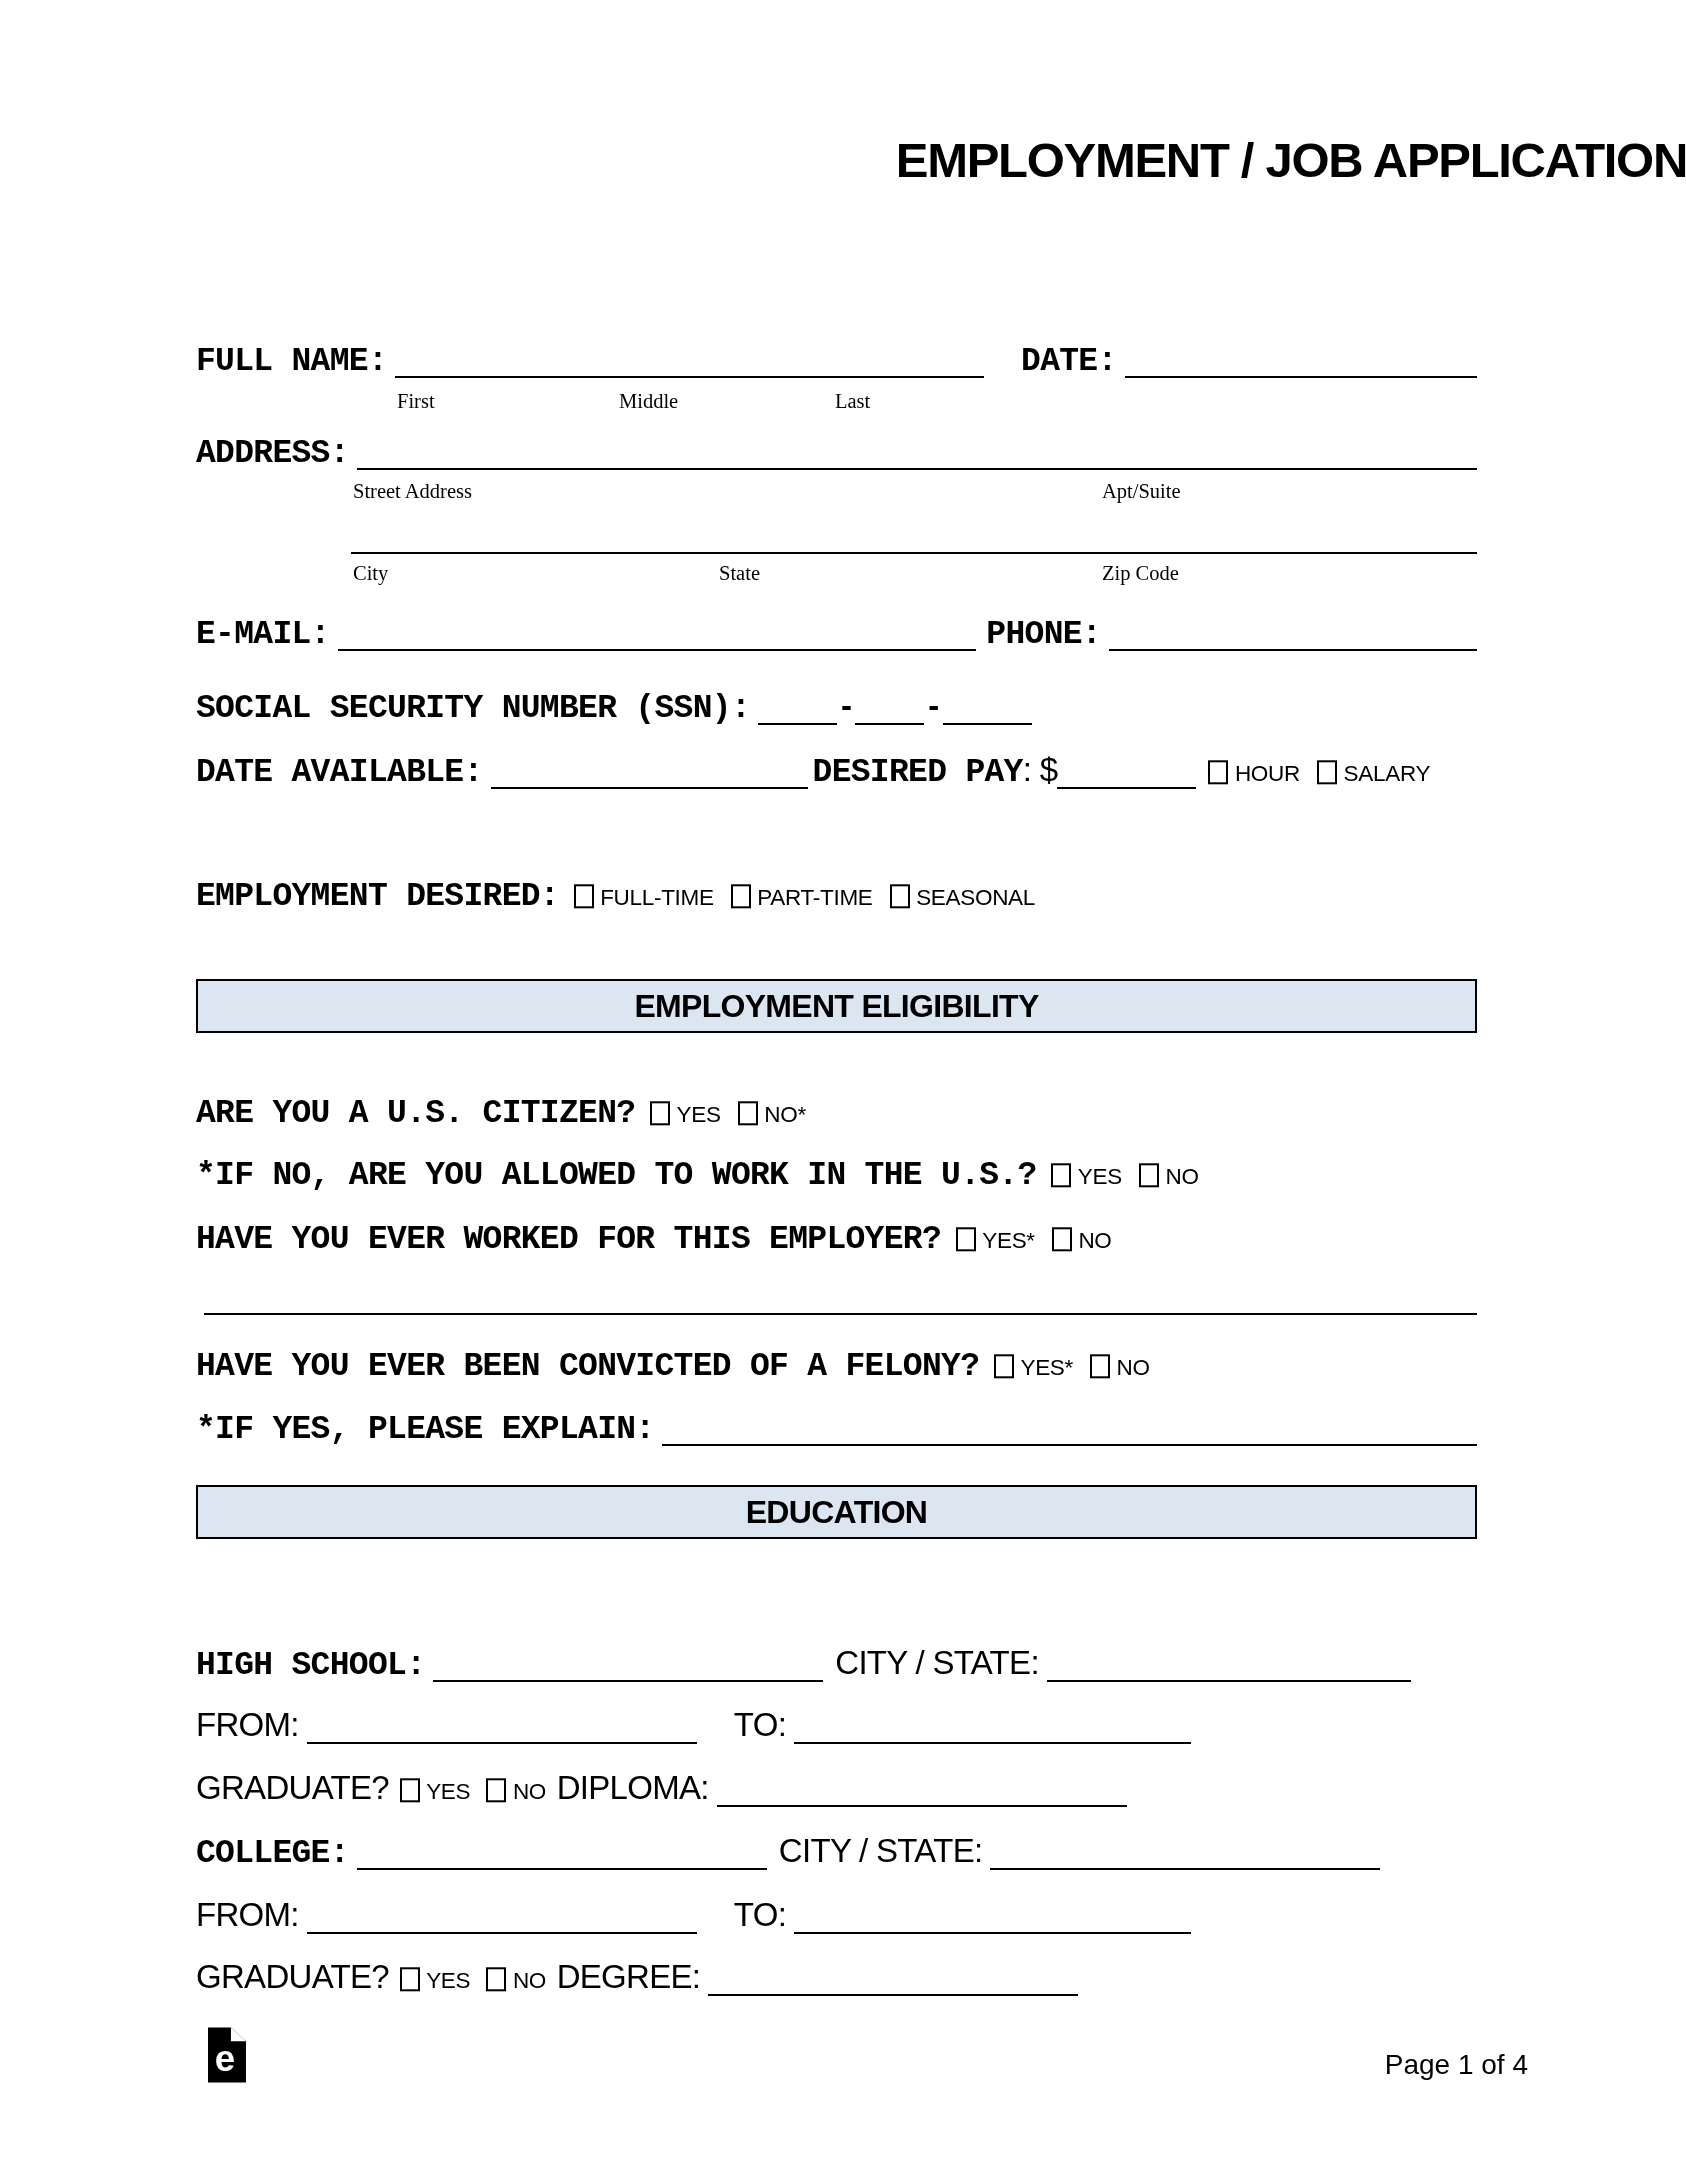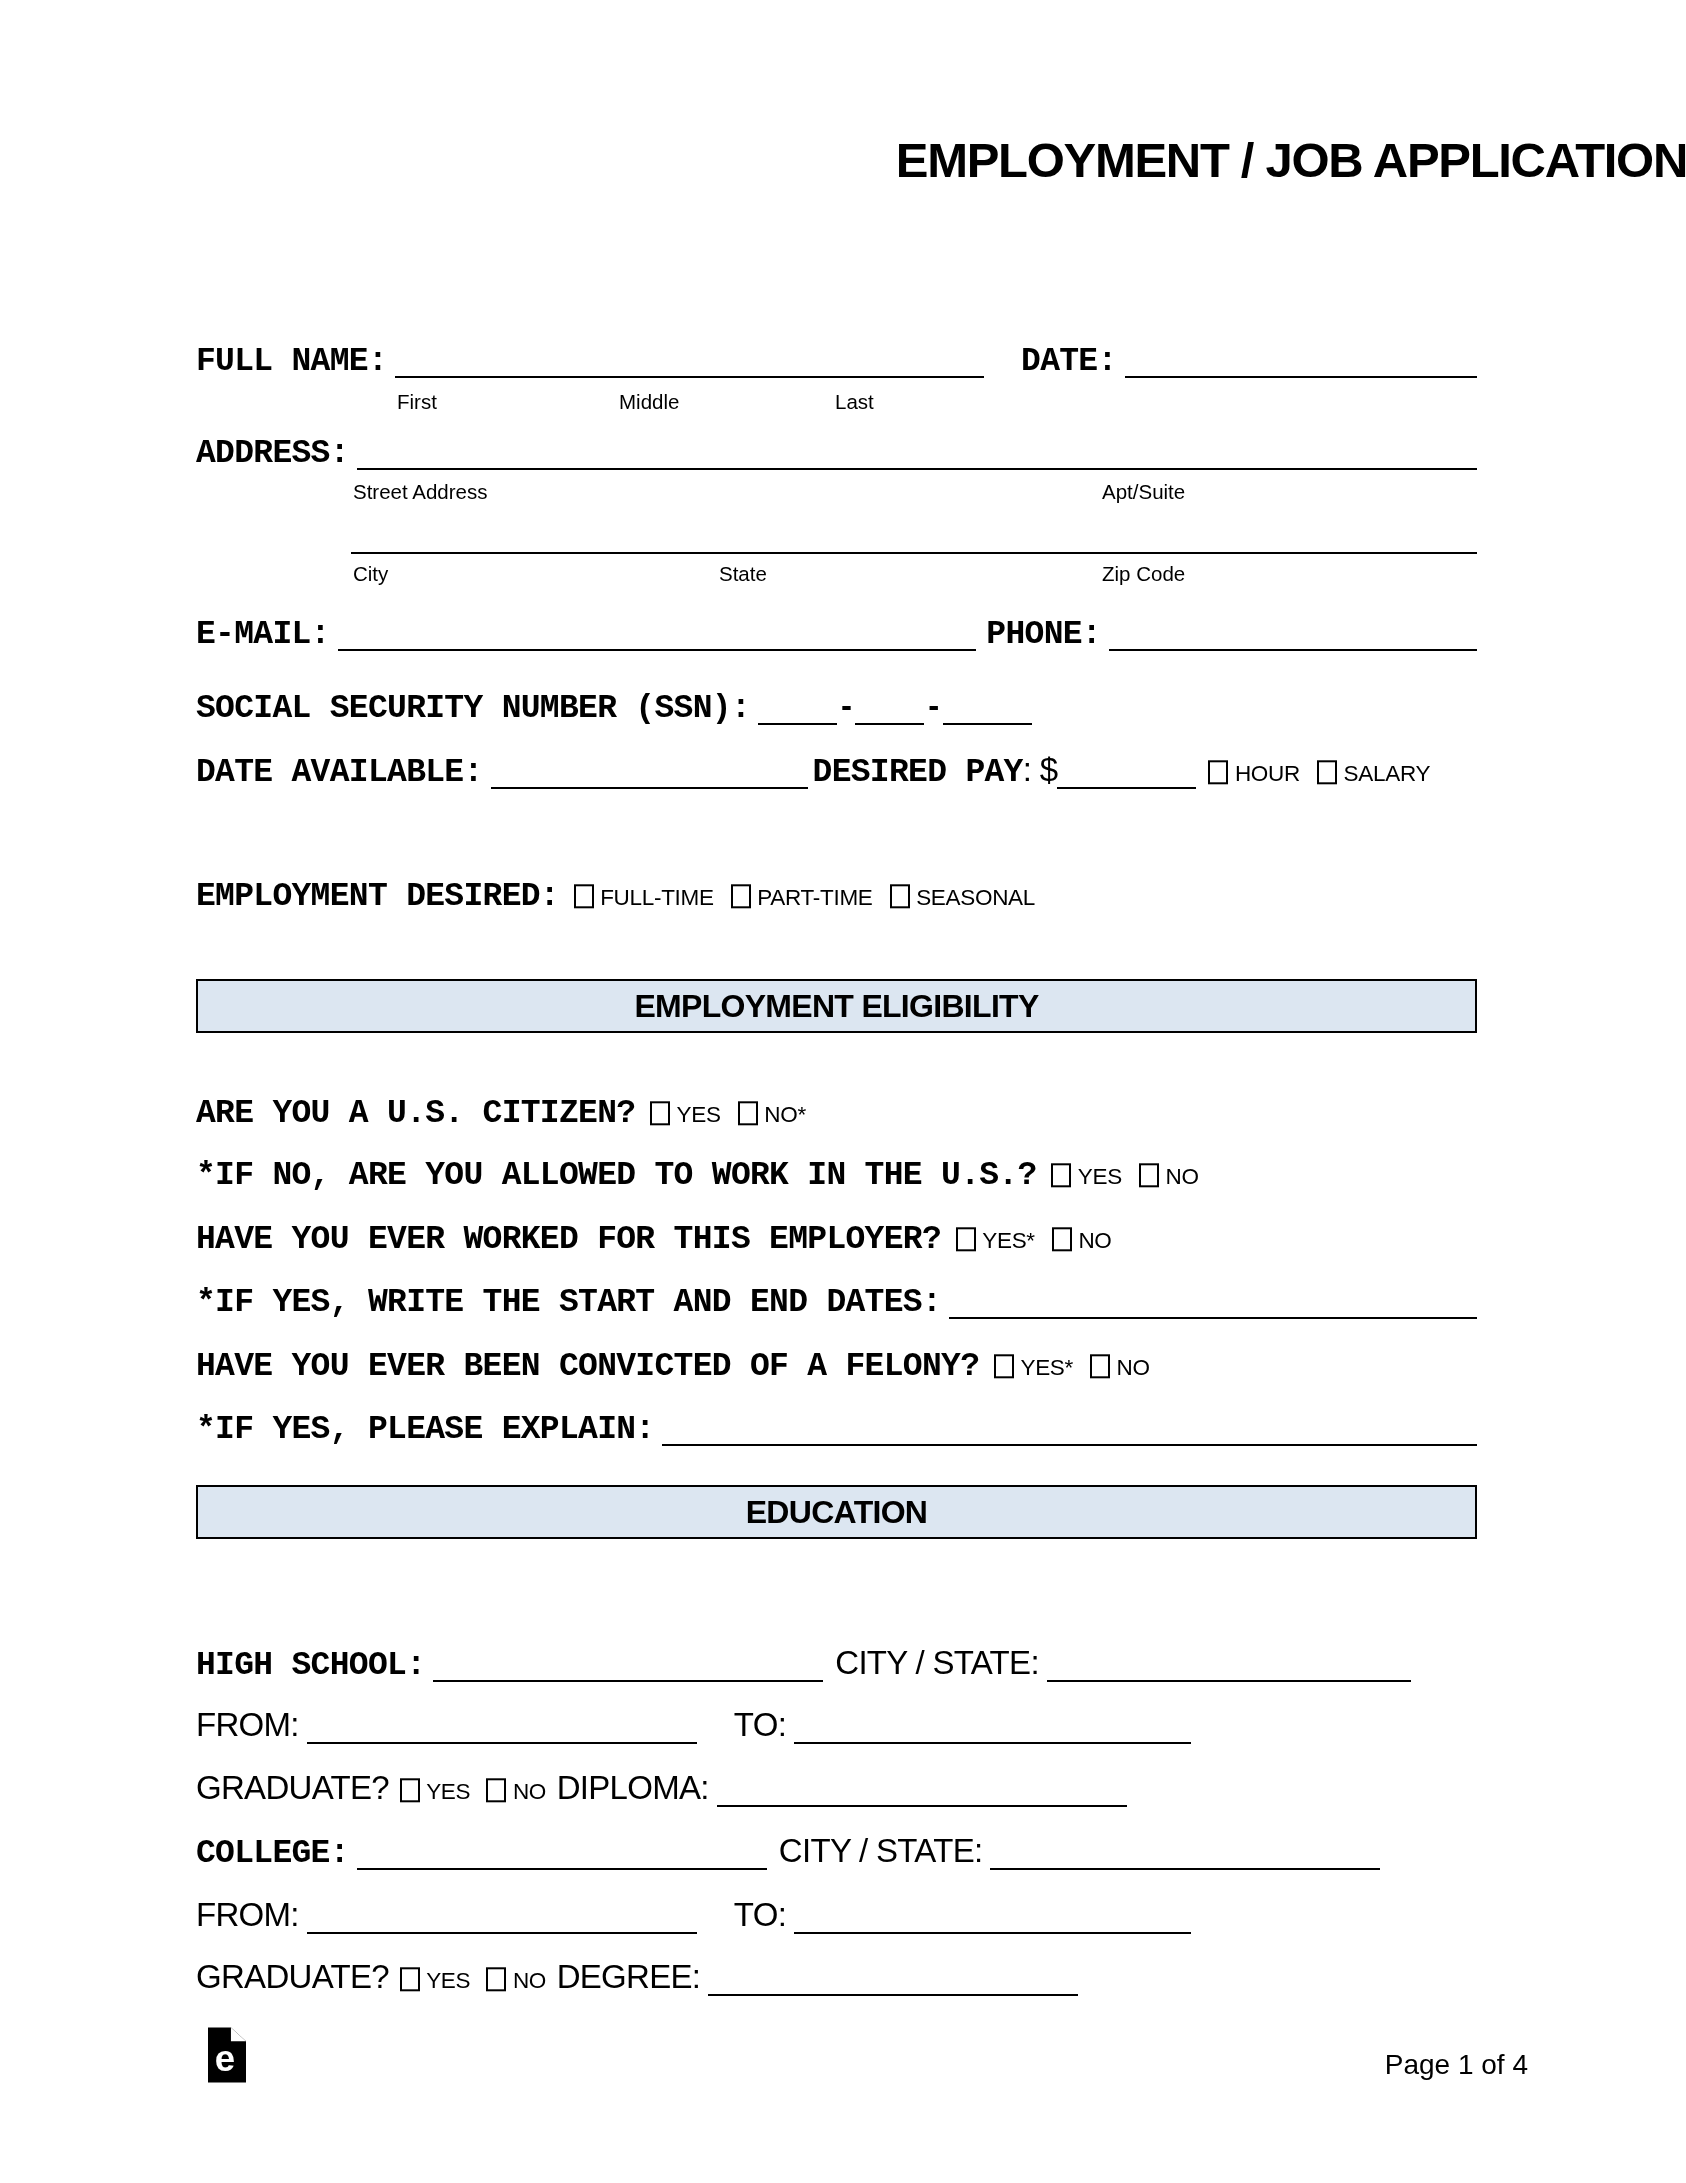--- a/index.html
+++ b/index.html
@@ -49,21 +49,21 @@
   .bl.grow{flex:1 1 auto;}
   .cb{
     display:block;
     width:20px;height:24px;
     border:2px solid var(--ink);
     transform:translateY(3.3px);
     margin-left:14.6px;
     flex:0 0 auto;
   }
   .ans{font-size:22.5px;letter-spacing:-0.3px;margin-left:6.6px;}
-  .subrow{position:absolute;left:196px;right:196px;height:26.5px;}
+  .subrow{position:absolute;left:196px;right:196px;height:26.5px;font-family:Liberation Serif, serif;}
   .sub{position:absolute;top:0;font-size:20.5px;letter-spacing:0;white-space:nowrap;}
   .lineonly{align-items:flex-end;}
   .lineonly .bl{transform:none;}
   .footer-page{
     position:absolute;top:2049px;right:159px;
     font-size:28px;letter-spacing:0;
   }
   .logo{position:absolute;left:208px;top:2027px;width:38px;height:56px;}
   
   .ml14{margin-left:5px;} .ml16{margin-left:10.6px;} .ml18{margin-left:12px;}
@@ -169,21 +169,20 @@
 
   <div class="row" style="top:1221px">
     <span class="b">HAVE YOU EVER WORKED FOR THIS EMPLOYER?</span>
     <span class="cb"></span>
     <span class="ans">YES*</span>
     <span class="cb ml26"></span>
     <span class="ans">NO</span>
   </div>
 
   <div class="row" style="top:1284px">
-    <span class="b">*IF YES, WRITE THE START AND END DATES:</span>
     <span class="bl grow"></span>
   </div>
 
   <div class="row" style="top:1348px">
     <span class="b">HAVE YOU EVER BEEN CONVICTED OF A FELONY?</span>
     <span class="cb"></span>
     <span class="ans">YES*</span>
     <span class="cb ml26"></span>
     <span class="ans">NO</span>
   </div>

